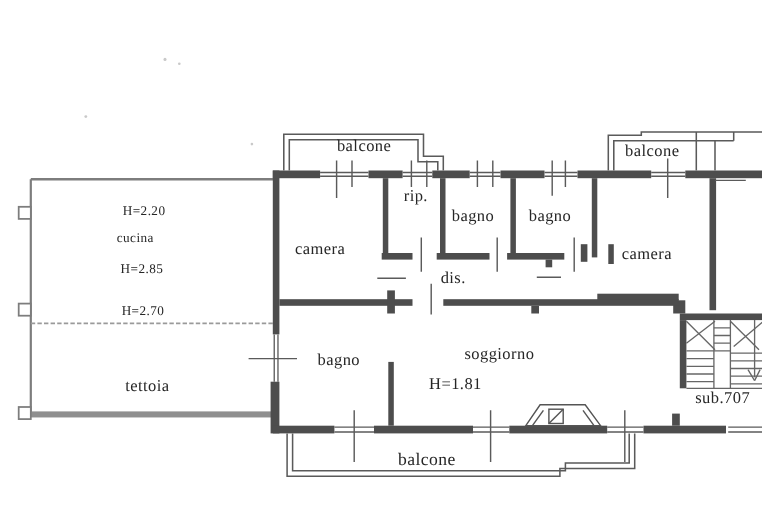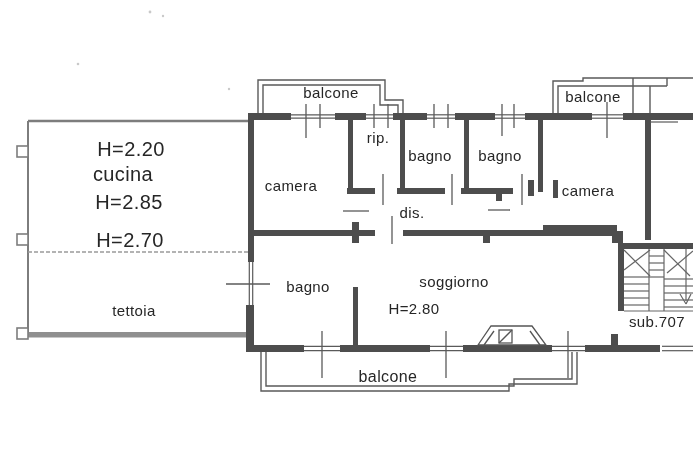--- a/index.html
+++ b/index.html
@@ -1,32 +1,33 @@
 <!DOCTYPE html>
 <html><head>
 <meta charset="utf-8">
 <style>
   html,body{margin:0;padding:0;background:#ffffff;}
   .stage{
     position:relative;
     width:693px;height:410px;
     background:#ffffff;
     overflow:hidden;
-    font-family:Liberation Sans, sans-serif;
+    font-family:Liberation Serif, serif;
+    margin-top:42px;
   }
   svg{position:absolute;left:0;top:0;}
   .lbl{
     position:absolute;
     transform:translate(-50%,-50%);
     color:#262626;
     white-space:nowrap;
     letter-spacing:.4px;
     line-height:1;
   }
-  .f14{font-size:20px;}
+  .f14{font-size:12px;}
   .f15{font-size:15px;}
   .f16{font-size:16px;}
 </style>
 </head>
 <body>
 
 <div class="stage">
 
 <svg width="693" height="462" viewBox="0 0 693 462">
 
@@ -205,17 +206,17 @@
   <div class="lbl f15" style="left:500px;top:155px;">bagno</div>
   <div class="lbl f15" style="left:588px;top:190px;">camera</div>
   <div class="lbl f15" style="left:412px;top:212px;">dis.</div>
   <div class="lbl f14" style="left:131px;top:149px;">H=2.20</div>
   <div class="lbl f14" style="left:123px;top:174px;">cucina</div>
   <div class="lbl f14" style="left:129px;top:202px;">H=2.85</div>
   <div class="lbl f14" style="left:130px;top:240px;">H=2.70</div>
   <div class="lbl f15" style="left:134px;top:310px;">tettoia</div>
   <div class="lbl f15" style="left:308px;top:286px;">bagno</div>
   <div class="lbl f15" style="left:454px;top:281px;">soggiorno</div>
-  <div class="lbl f15" style="left:414px;top:308px;">H=2.80</div>
+  <div class="lbl f15" style="left:414px;top:308px;">H=1.81</div>
   <div class="lbl f16" style="left:388px;top:377px;">balcone</div>
   <div class="lbl f15" style="left:657px;top:321px;">sub.707</div>
 
 </div>
 
 </body></html>

